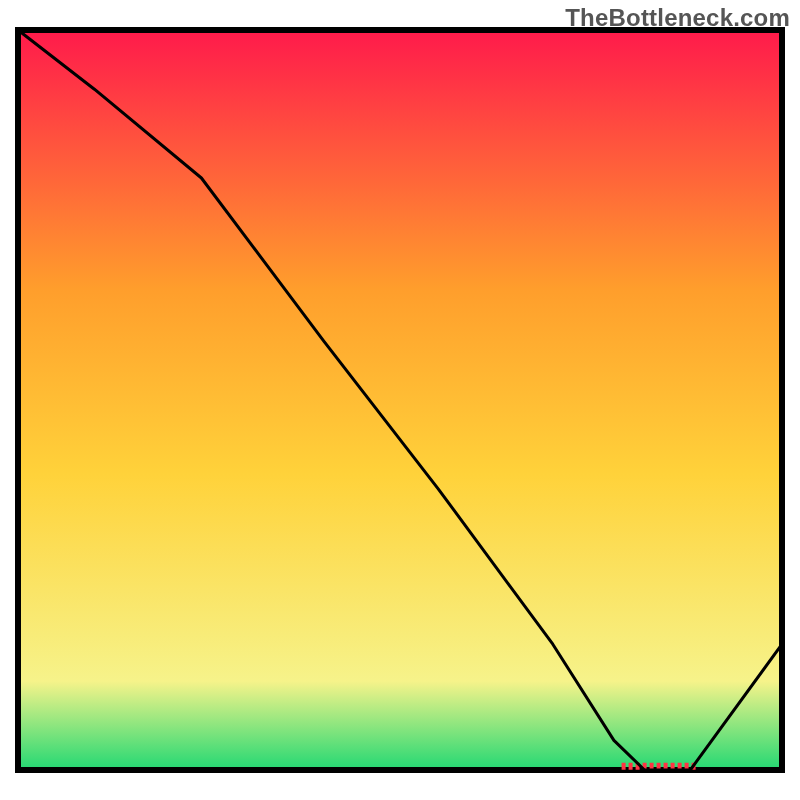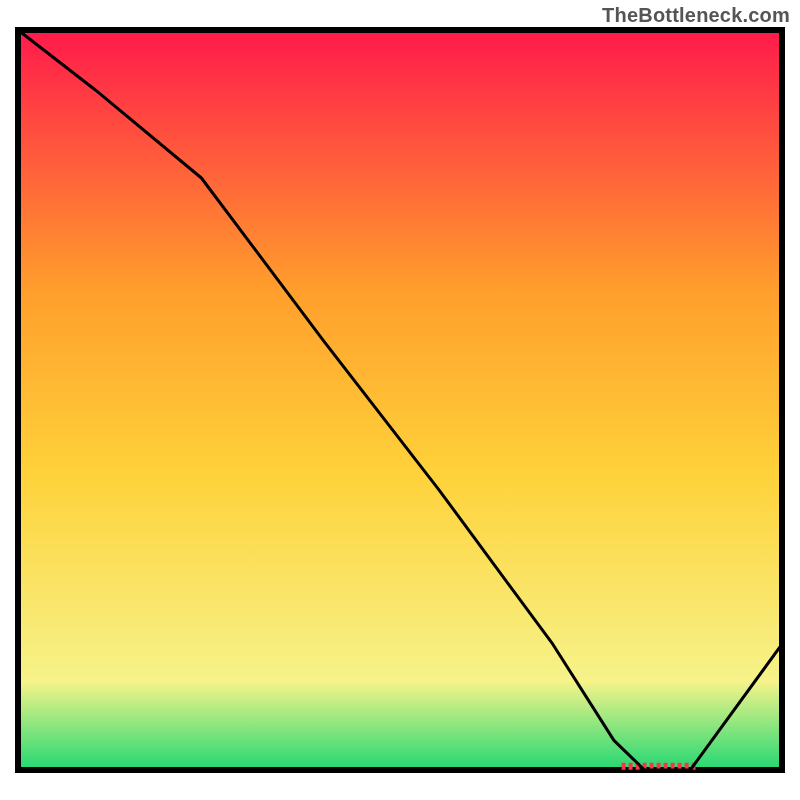--- a/index.html
+++ b/index.html
@@ -13,21 +13,21 @@
   }
   .frame {
     position: relative;
     width: 800px;
     height: 800px;
   }
   .watermark {
     position: absolute;
     top: 4px;
     right: 10px;
-    font-size: 20px;
+    font-size: 24px;
     font-weight: 600;
     color: #555;
     letter-spacing: 0.2px;
   }
   svg.chart {
     position: absolute;
     top: 0;
     left: 0;
   }
 </style>

